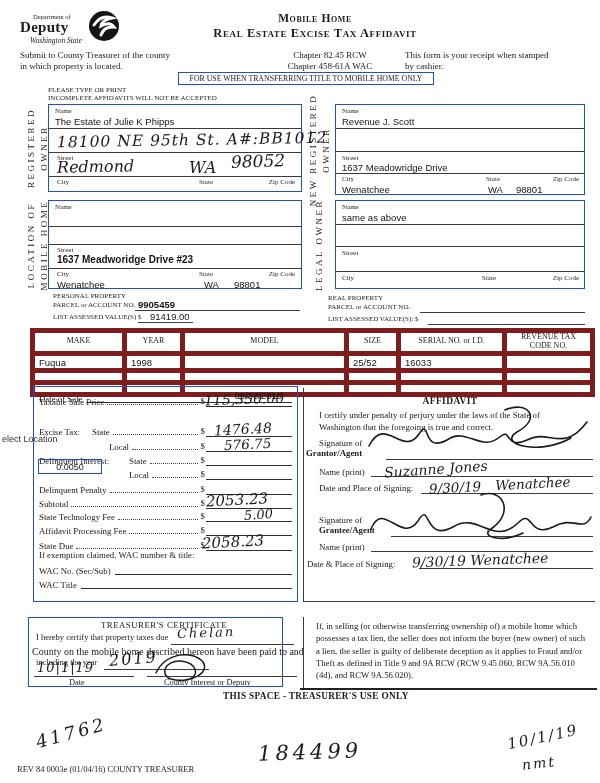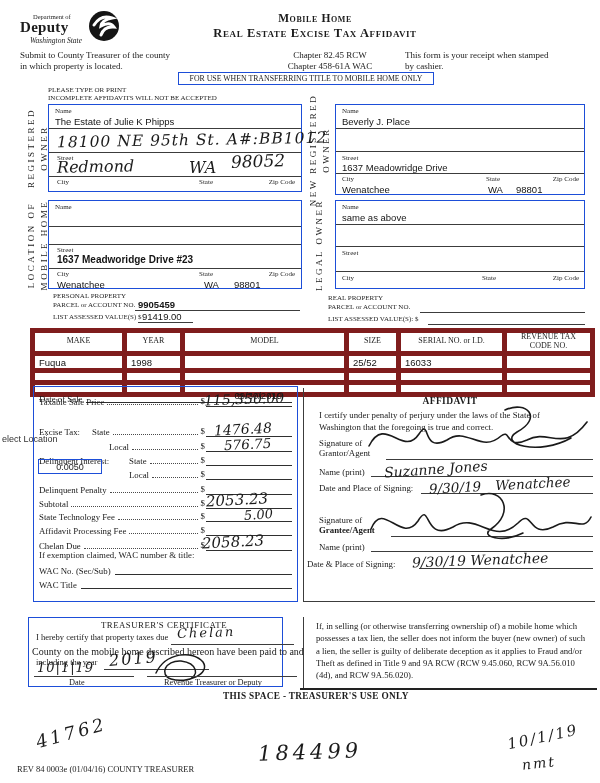--- a/index.html
+++ b/index.html
@@ -88,21 +88,21 @@
     <span class="lbl" style="left:150px;top:73px">State</span>
     <span class="lbl" style="right:6px;top:73px">Zip Code</span>
   </div>
 
   <div class="vlab" style="left:270px;top:136px;width:100px;height:28px">
     <span>NEW REGISTERED</span>
     <span>OWNER</span>
   </div>
   <div class="box" style="left:335px;top:104px;width:250px;height:91px">
     <span class="lbl" style="left:6px;top:2px">Name</span>
-    <span class="typed" style="left:6px;top:11px">Beverly J. Place</span>
+    <span class="typed" style="left:6px;top:11px">Revenue J. Scott</span>
     <div class="line" style="left:0;top:23px;width:248px"></div>
     <div class="line" style="left:0;top:46px;width:248px"></div>
     <span class="lbl" style="left:6px;top:49px">Street</span>
     <span class="typed" style="left:6px;top:57px">1637 Meadowridge Drive</span>
     <div class="line" style="left:0;top:68px;width:248px"></div>
     <span class="lbl" style="left:6px;top:70px">City</span>
     <span class="lbl" style="left:150px;top:70px">State</span>
     <span class="lbl" style="right:5px;top:70px">Zip Code</span>
     <span class="typed" style="left:6px;top:79px">Wenatchee</span>
     <span class="typed" style="left:152px;top:79px">WA</span>
@@ -141,21 +141,21 @@
     <span class="lbl" style="left:6px;top:73px">City</span>
     <span class="lbl" style="left:146px;top:73px">State</span>
     <span class="lbl" style="right:5px;top:73px">Zip Code</span>
   </div>
 
   <div class="lbl" style="left:53px;top:292px">PERSONAL PROPERTY</div>
   <div class="lbl" style="left:53px;top:301px">PARCEL or ACCOUNT NO.</div>
   <span class="typed" style="left:138px;top:299px;font-weight:bold">9905459</span>
   <div class="line" style="left:135px;top:310px;width:165px"></div>
   <div class="lbl" style="left:53px;top:313px">LIST ASSESSED VALUE(S) $</div>
-  <span class="typed" style="left:142px;top:311px">91419.00</span>
+  <span class="typed" style="left:150px;top:311px">91419.00</span>
   <div class="line" style="left:138px;top:322px;width:55px"></div>
 
   <div class="lbl" style="left:328px;top:294px">REAL PROPERTY</div>
   <div class="lbl" style="left:328px;top:303px">PARCEL or ACCOUNT NO.</div>
   <div class="line" style="left:420px;top:312px;width:165px"></div>
   <div class="lbl" style="left:328px;top:315px">LIST ASSESSED VALUE(S): $</div>
   <div class="line" style="left:428px;top:324px;width:157px"></div>
 
   <table class="veh">
     <colgroup>
@@ -287,21 +287,21 @@
     </div>
 
     <div class="fee-row" style="left:5px;top:136px;width:253px">
       <span>Affidavit Processing Fee</span>
         <span class="dots"></span>
         <span class="dol">$</span>
       <span class="fee-line"></span>
     </div>
 
     <div class="fee-row" style="left:5px;top:151px;width:253px">
-      <span>Chelan Due</span>
+      <span>State Due</span>
         <span class="dots"></span>
         <span class="dol">$</span>
       <span class="fee-line">
           <span class="hw" style="font-size:15px;left:-4px;transform:rotate(-3deg)">2058.23</span>
         </span>
     </div>
 
     <div class="bodytxt" style="left:5px;top:163px">If exemption claimed, WAC number &amp; title:</div>
     <div class="fee-row" style="left:5px;top:190px;width:253px">
       <span>WAC Title</span>
@@ -312,21 +312,21 @@
       <span class="solidfill"></span>
     </div>
   </div>
 
   <div class="abs" style="left:303px;top:388px;width:292px;height:214px;border-left:1px solid #3c3c3c;border-bottom:1px solid #3c3c3c">
     <div class="abs ser" style="left:0;top:8px;width:292px;text-align:center;font-weight:bold;font-size:9.5px;letter-spacing:.4px">AFFIDAVIT</div>
     <div class="bodytxt" style="left:15px;top:22px">I certify under penalty of perjury under the laws of the State of</div>
     <div class="bodytxt" style="left:15px;top:34px">Washington that the foregoing is true and correct.</div>
 
     <div class="bodytxt" style="left:15px;top:50px">Signature of</div>
-    <div class="bodytxt" style="left:15px;top:60px;font-weight:normal">Grantor/Agent</div>
+    <div class="bodytxt" style="left:2px;top:60px;font-weight:bold">Grantor/Agent</div>
     <div class="line" style="left:82px;top:71px;width:207px"></div>
     <div class="bodytxt" style="left:15px;top:79px">Name (print)</div>
     <div class="line" style="left:67px;top:88px;width:222px"></div>
     <div class="bodytxt" style="left:15px;top:95px">Date and Place of Signing:</div>
     <div class="line" style="left:117px;top:105px;width:172px"></div>
 
     <svg class="sig" style="left:55px;top:10px" width="235" height="64" viewBox="0 0 235 64">
       <path d="M10,48 C26,16 44,60 60,36 C72,18 62,56 88,42 C108,28 122,56 142,38 C152,30 146,52 168,42 C190,30 204,56 228,24 M146,12 C168,2 184,20 158,34 C138,46 180,58 212,40" fill="none" stroke="#1a1a1a" stroke-width="1.6" stroke-linecap="round"></path>
     </svg>
     <span class="hw abs" style="left:80px;top:73px;font-size:14px;transform:rotate(-4deg)">Suzanne Jones</span>
@@ -355,21 +355,21 @@
     <div class="bodytxt" style="left:7px;top:39px;font-size:8.5px">including the year</div>
     <span class="hw abs" style="left:80px;top:31px;font-size:16px;letter-spacing:2px;transform:rotate(-5deg)">2019</span>
     <div class="line" style="left:75px;top:51px;width:105px"></div>
     <span class="hw abs" style="left:8px;top:42px;font-size:13px;letter-spacing:1px">10|1|19</span>
     <svg class="sig" style="left:122px;top:30px" width="60" height="38" viewBox="0 0 60 38">
       <path d="M5,25 C15,4 42,2 52,14 C60,26 36,36 20,31 C8,27 14,12 30,13 C46,15 50,28 36,32" fill="none" stroke="#1a1a1a" stroke-width="1.5" stroke-linecap="round"></path>
     </svg>
     <div class="line" style="left:5px;top:58px;width:100px"></div>
     <div class="line" style="left:118px;top:58px;width:150px"></div>
     <div class="bodytxt" style="left:40px;top:60px;font-size:8.3px">Date</div>
-    <div class="bodytxt" style="left:135px;top:60px;font-size:8.3px">Revenue Treasurer or Deputy</div>
+    <div class="bodytxt" style="left:135px;top:60px;font-size:8.3px">County Interest or Deputy</div>
   </div>
 
   <div class="abs" style="left:303px;top:617px;width:1px;height:71px;background:#3c3c3c"></div>
   <div class="abs ser" style="left:316px;top:620px;width:270px;font-size:8.7px;line-height:1.42;color:#1a1a1a;text-align:left">If, in selling (or otherwise transferring ownership of) a mobile home which possesses a tax lien, the seller does not inform the buyer (new owner) of such a lien, the seller is guilty of deliberate deception as it applies to Fraud and/or Theft as defined in Title 9 and 9A RCW (RCW 9.45.060, RCW 9A.56.010 (4d), and RCW 9A.56.020).</div>
 
   <div class="line" style="left:300px;top:688px;width:297px;height:2px;background:#222"></div>
   <div class="abs ser" style="left:223px;top:691px;font-size:9.3px;font-weight:bold;letter-spacing:.3px;white-space:nowrap">THIS SPACE - TREASURER'S USE ONLY</div>
 
   <span class="hw abs" style="left:35px;top:722px;font-size:18px;letter-spacing:3px;transform:rotate(-15deg)">41762</span>
   <span class="hw abs" style="left:258px;top:740px;font-size:21px;letter-spacing:4px;transform:rotate(-2deg)">184499</span>

